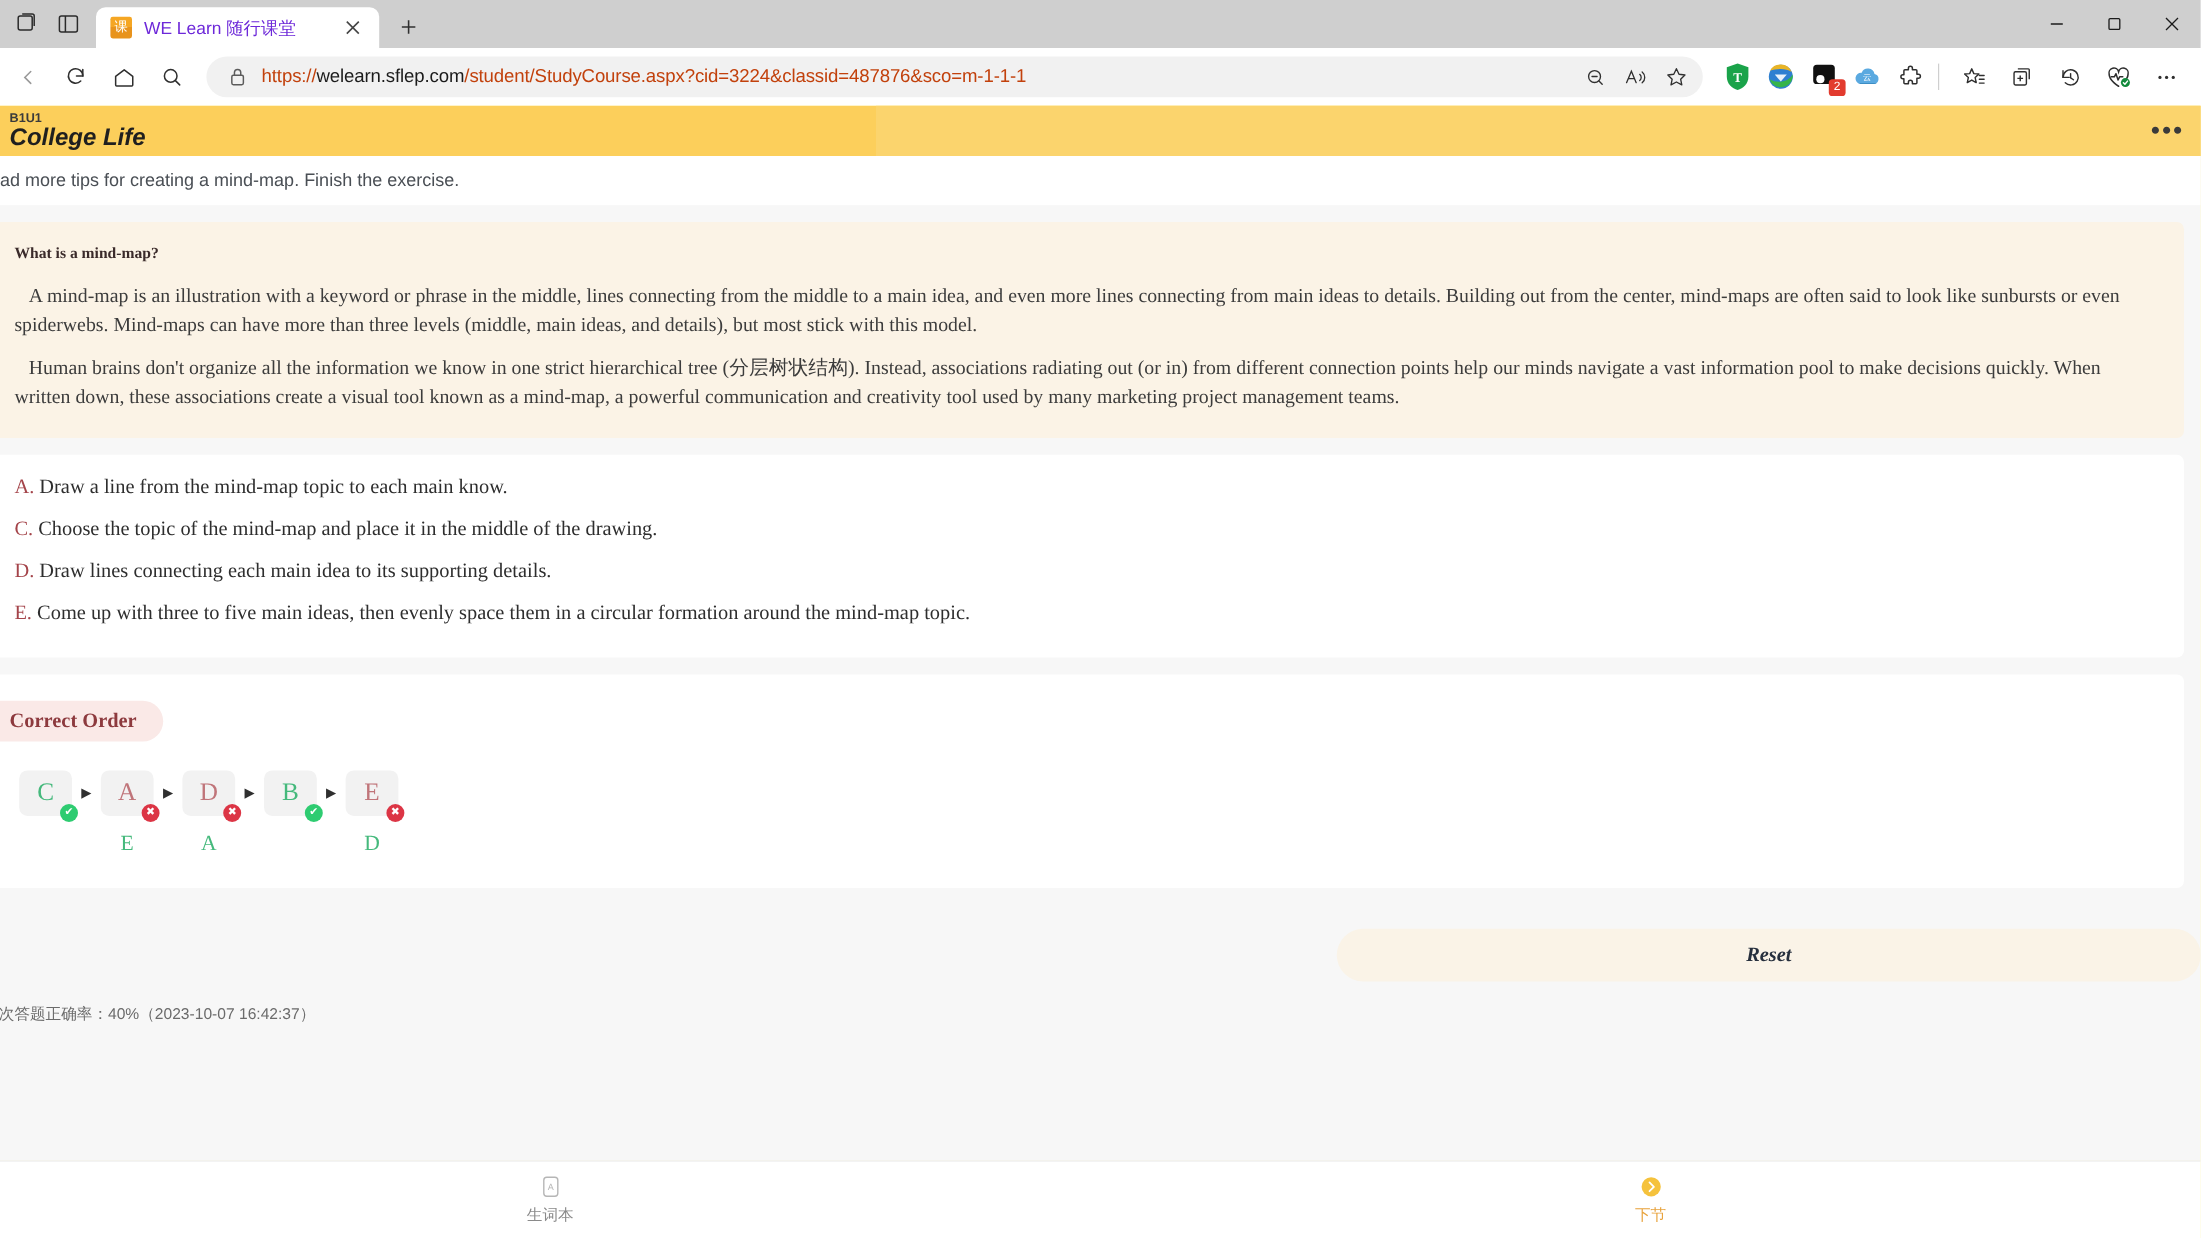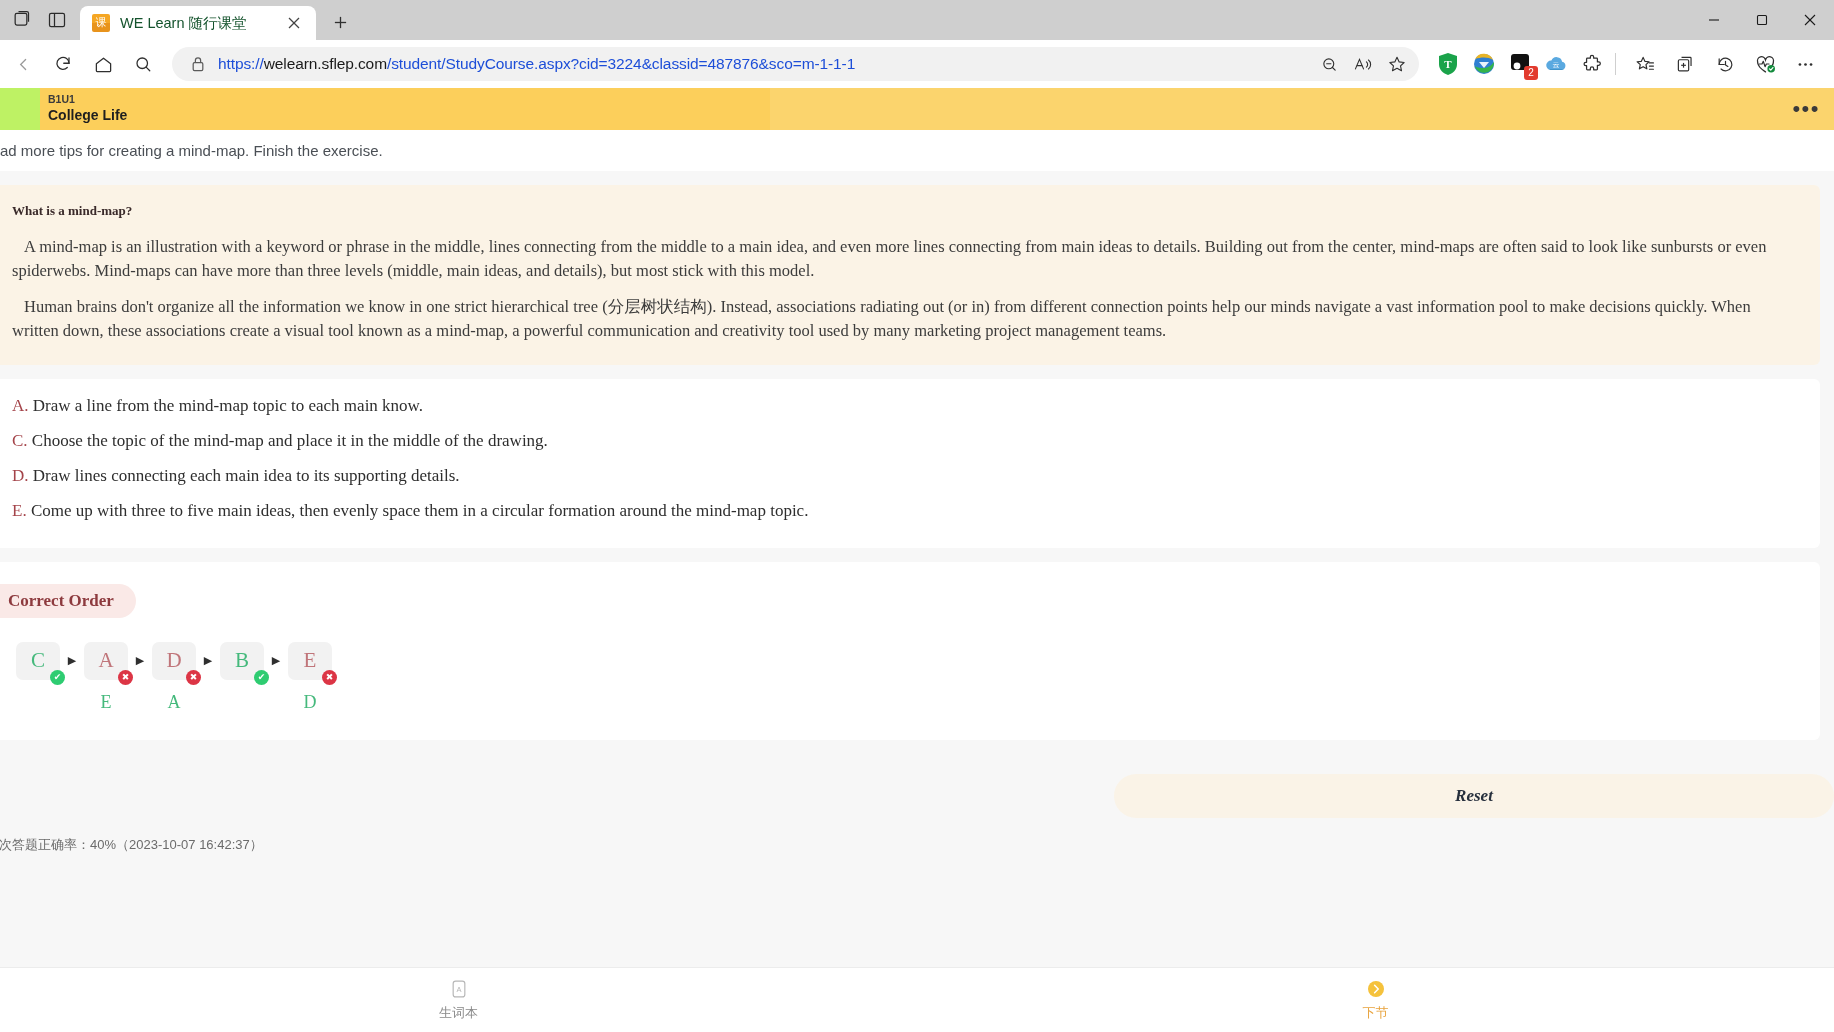--- a/index.html
+++ b/index.html
@@ -40,21 +40,21 @@
     position: relative;
   }
   .tab-favicon {
     width: 18px; height: 18px; border-radius: 2px;
     background: linear-gradient(180deg,#f5a623 0%,#f5a623 48%,#e8931c 48%,#e8931c 100%);
     color: #fff; font-size: 11px; line-height: 18px; text-align: center;
     font-family: "DejaVu Sans", sans-serif;
     flex: none; overflow:hidden;
   }
   .tab-title {
-    font-size: 14.5px; color: #14532d; white-space: nowrap;
+    font-size: 14.5px; color: #6d28d9; white-space: nowrap;
     overflow: hidden; text-overflow: ellipsis; flex: 1;
     font-family: "Liberation Sans","DejaVu Sans", sans-serif;
   }
   .tab-close { width: 24px; height: 24px; display:flex; align-items:center; justify-content:center; border-radius:4px; color:#444; flex:none; }
   .newtab { width: 32px; height: 32px; margin-left: 8px; margin-bottom:2px; display:flex; align-items:center; justify-content:center; color:#303030; border-radius:6px; }
 
   .winbtns { margin-left: auto; display: flex; height: 40px; align-items: stretch; }
   .winbtn { width: 48px; display:flex; align-items:center; justify-content:center; color:#1b1b1b; }
 
   .toolbar {
@@ -77,53 +77,53 @@
     align-items: center;
     padding: 0 6px 0 14px;
     margin: 0 8px;
     min-width: 0;
   }
   .omnibox .lock { width:24px; height:24px; display:flex; align-items:center; justify-content:center; color:#5b5b5b; flex:none; margin-right:8px;}
   .url {
     flex: 1; font-size: 15.5px; color: #1b1b1b; white-space: nowrap; overflow: hidden;
     font-family: "Liberation Sans", sans-serif; letter-spacing: -0.1px;
   }
-  .url .dim { color: #1d4ed8; }
+  .url .dim { color: #c2410c; }
   .omnibox-actions { display:flex; align-items:center; gap:2px; flex:none; }
   .ob-btn { width: 32px; height: 30px; display:flex; align-items:center; justify-content:center; color:#303030; border-radius:6px; }
 
   .ext-icons { display: flex; align-items: center; gap: 10px; padding-left: 6px; flex:none; }
   .ext { width: 26px; height: 26px; position: relative; display:flex; align-items:center; justify-content:center; }
   .badge {
     position: absolute; right: -5px; bottom: -3px;
     background: #e23b2e; color: #fff; font-size: 10px; line-height: 13px;
     min-width: 14px; height: 14px; border-radius: 3px; text-align: center;
     font-family: "Liberation Sans", sans-serif; padding: 0 2px;
   }
   .divider-v { width: 1px; height: 22px; background: #cfcfcf; margin: 0 8px; }
   .tb-right { display:flex; align-items:center; gap:2px; flex:none; }
 
   
-  .viewport { flex: 1; position: relative; background: #bef264; overflow: hidden; padding-left: 40px; }
+  .viewport { flex: 1; position: relative; background: #fef9c3; overflow: hidden; }
 
   .unit-header {
     height: 42px;
     background: #fccf5b;
     position: relative;
     display: flex;
     flex-direction: column;
     justify-content: center;
     padding-left: 8px;
   }
   .unit-header .lighter {
     position: absolute; left: 730px; top: 0; right: 0; bottom: 0;
     background: #fbd46d;
   }
   .unit-code { font-size: 10.5px; font-weight: bold; color: #3b3b3b; line-height: 12px; position:relative; z-index:2; }
-  .unit-title { font-size: 14px; font-weight: bold; color: #1f1f1f; line-height: 20px; position:relative; z-index:2; }
+  .unit-title { font-size: 20px; font-weight: bold; color: #1f1f1f; line-height: 20px; position:relative; z-index:2;font-style:italic; }
   .unit-dots {
     position: absolute; right: 14px; top: 50%; transform: translateY(-50%);
     font-size: 22px; color: #3a3a3a; letter-spacing: 1.5px; z-index: 3; line-height: 10px;
   }
 
   .page-scroll { position: absolute; top: 42px; left: 0; right: 0; bottom: 65px; overflow: hidden; background: #f7f7f7; }
 
   .intro-line {
     background: #fff; padding: 12px 0 12px 0; font-size: 15px; color: #4a4f55;
     margin-left: -14px; padding-left: 14px;

